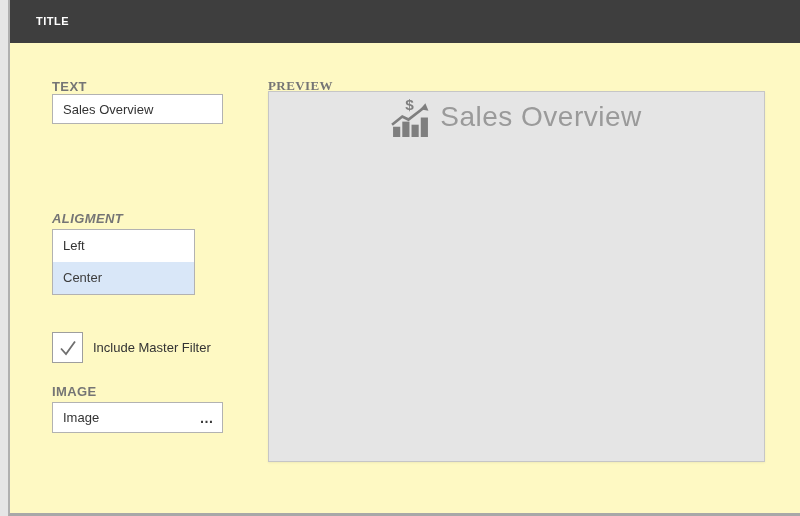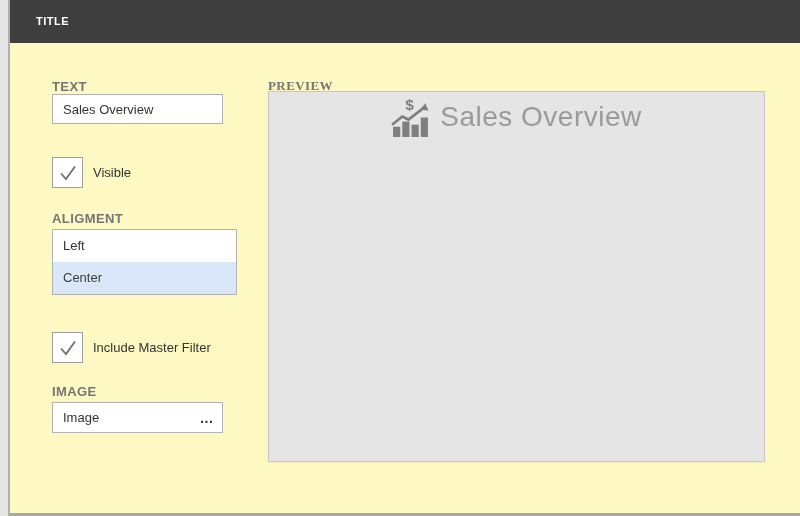--- a/index.html
+++ b/index.html
@@ -74,21 +74,21 @@
     cursor: pointer;
   }
   .checkbox-box svg { display: block; }
   .checkbox-label {
     margin-left: 10px;
     font-size: 13px;
     color: #333333;
   }
   .listbox {
     position: absolute;
-    width: 185px;
+    width: 143px;
     border: 1px solid #b2b2b2;
     background: #ffffff;
   }
   .listbox .option {
     height: 32px;
     line-height: 32px;
     padding-left: 10px;
     font-size: 13px;
     color: #333333;
     background: #ffffff;
@@ -158,30 +158,22 @@
 
   <div class="titlebar">
     <span>TITLE</span>
   </div>
 
   <div class="content">
 
     <div class="field-label" style="left:42px; top:36px;">TEXT</div>
     <input class="text-input" style="left: 42px; top: 51px;" type="text" value="Sales Overview">
 
-    <div class="checkbox-row" style="left:42px; top:114px;">
-      <div class="checkbox-box">
-        <svg width="24" height="24" viewBox="0 0 24 24">
-          <path d="M5 12.5 L10 18 L19 5.5" stroke="#6f6f6f" stroke-width="1.8" fill="none"></path>
-        </svg>
-      </div>
-      <span class="checkbox-label">Visible</span>
-    </div>
-
-    <div class="field-label" style="left:42px; top:168px;">ALIGMENT</div>
+
+    <div class="field-label" style="left:42px; top:168px;font-style:italic;">ALIGMENT</div>
     <div class="listbox" style="left:42px; top:186px;">
       <div class="option">Left</div>
       <div class="option selected">Center</div>
     </div>
 
     <div class="checkbox-row" style="left:42px; top:289px;">
       <div class="checkbox-box">
         <svg width="24" height="24" viewBox="0 0 24 24">
           <path d="M5 12.5 L10 18 L19 5.5" stroke="#6f6f6f" stroke-width="1.8" fill="none"></path>
         </svg>

